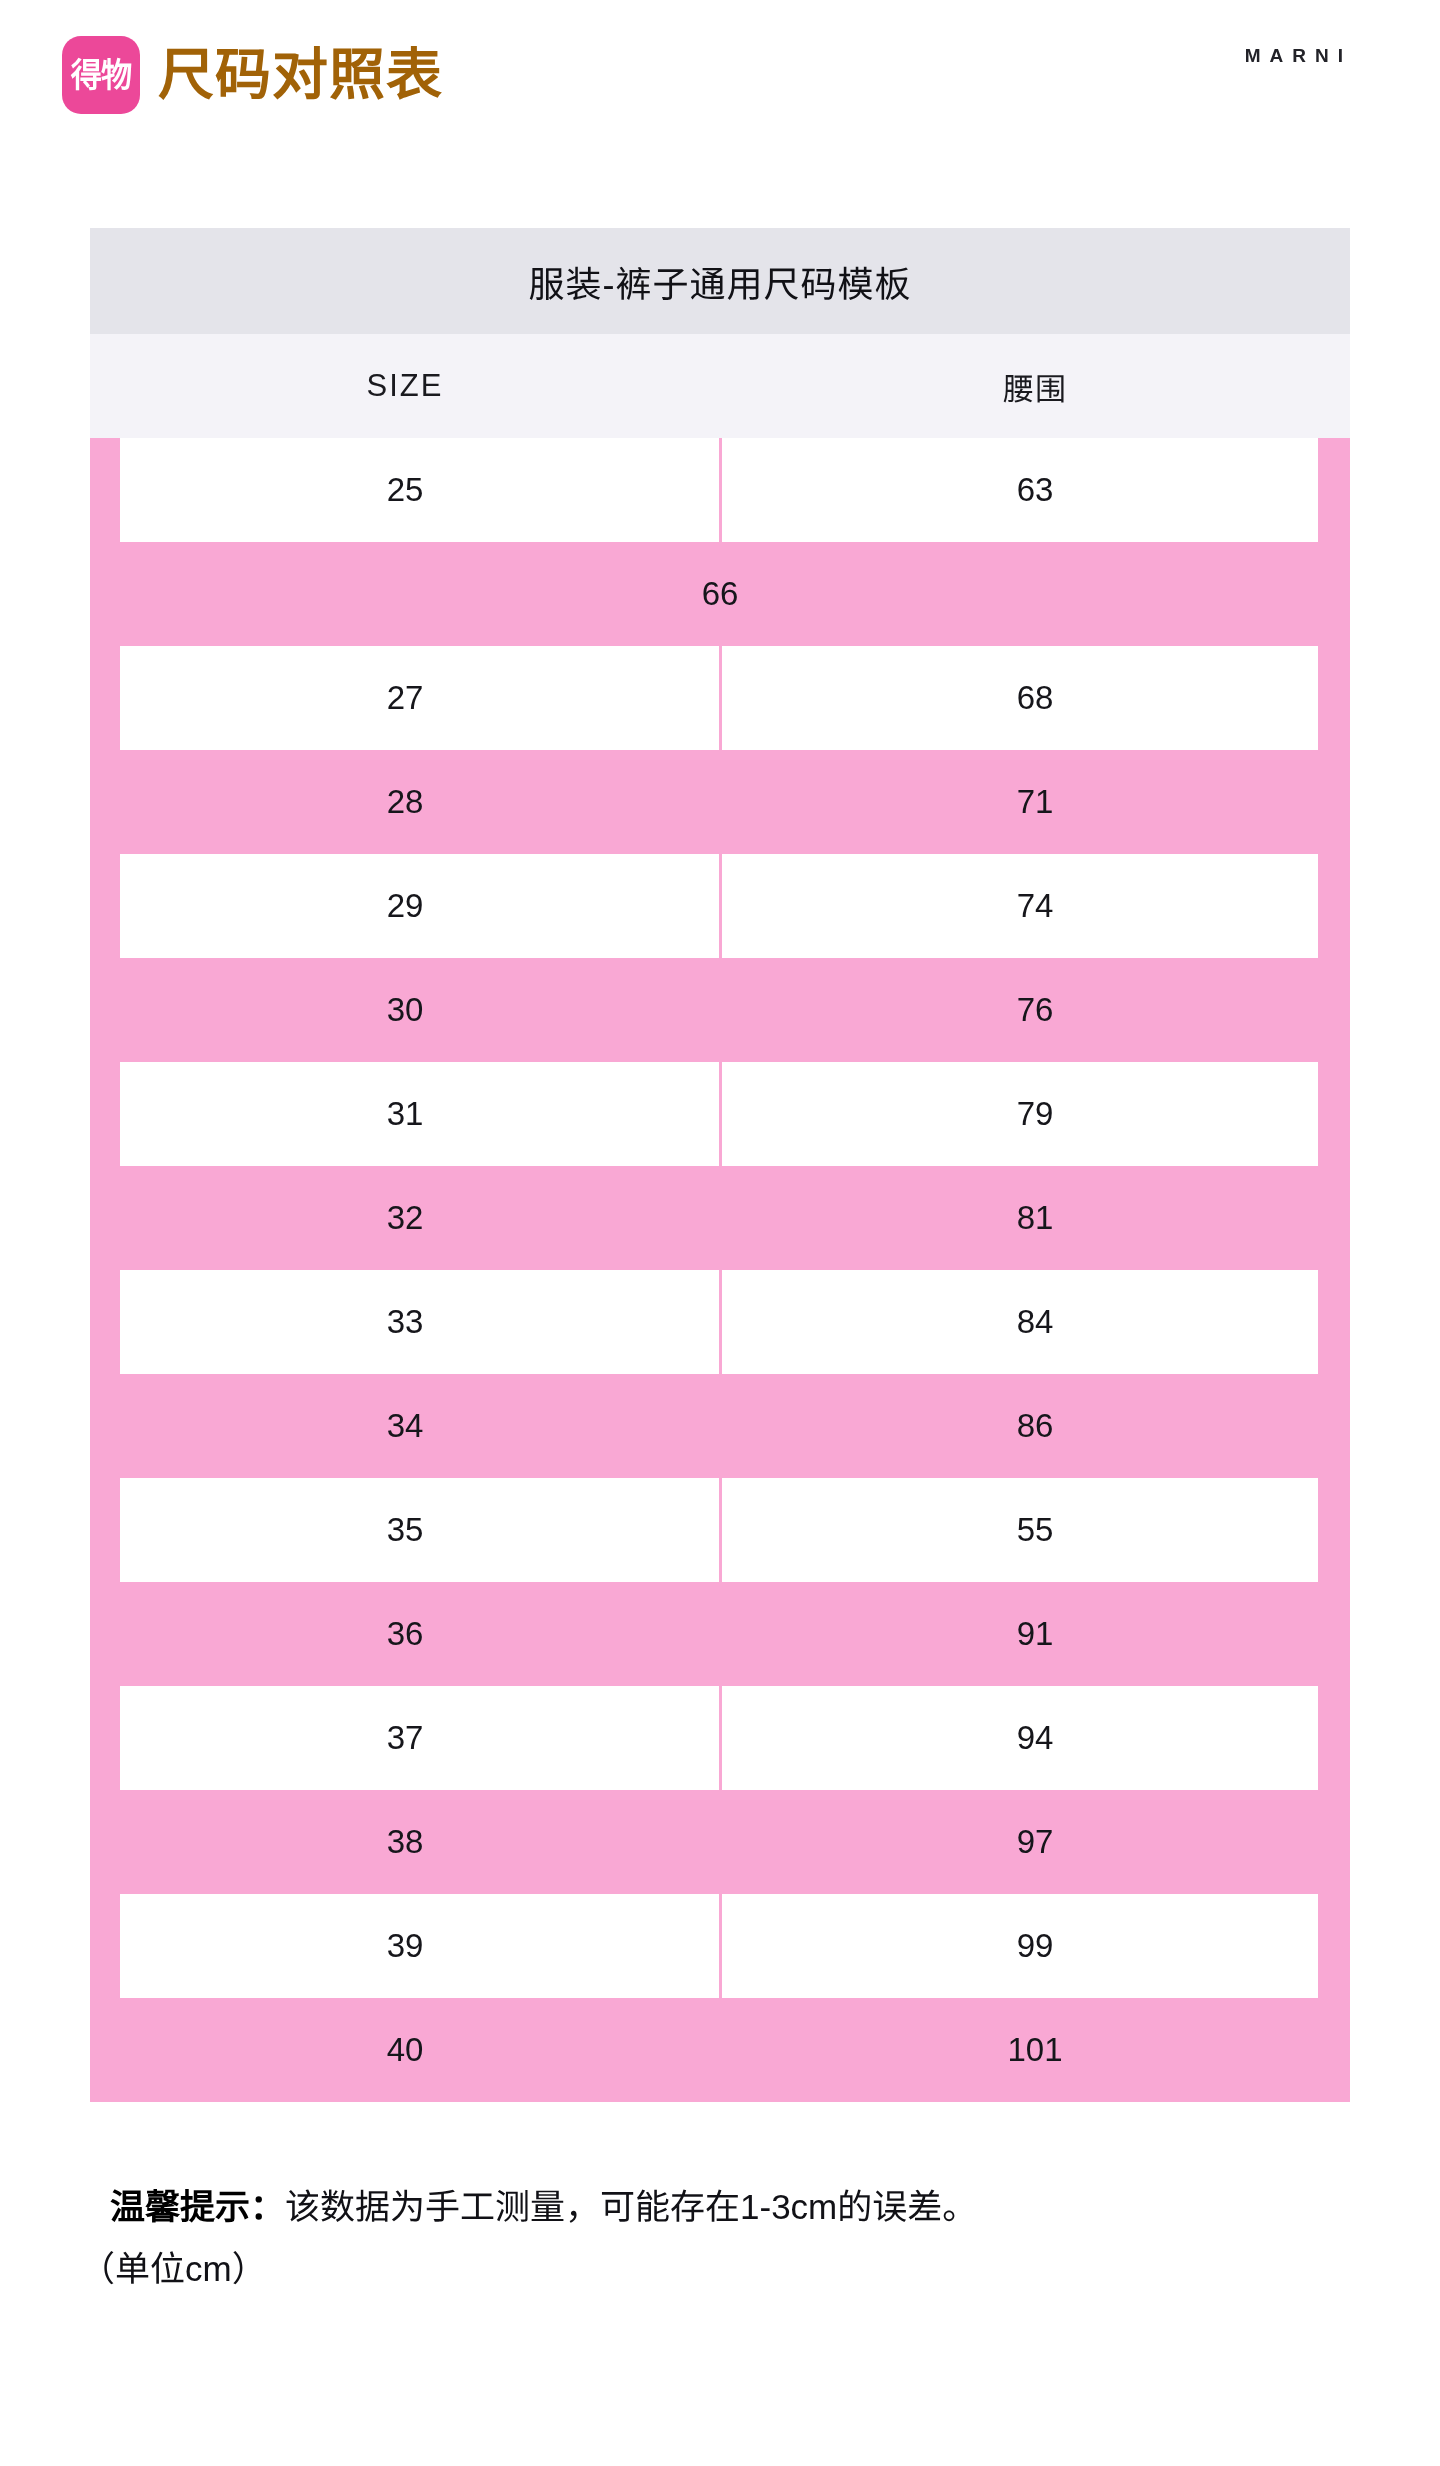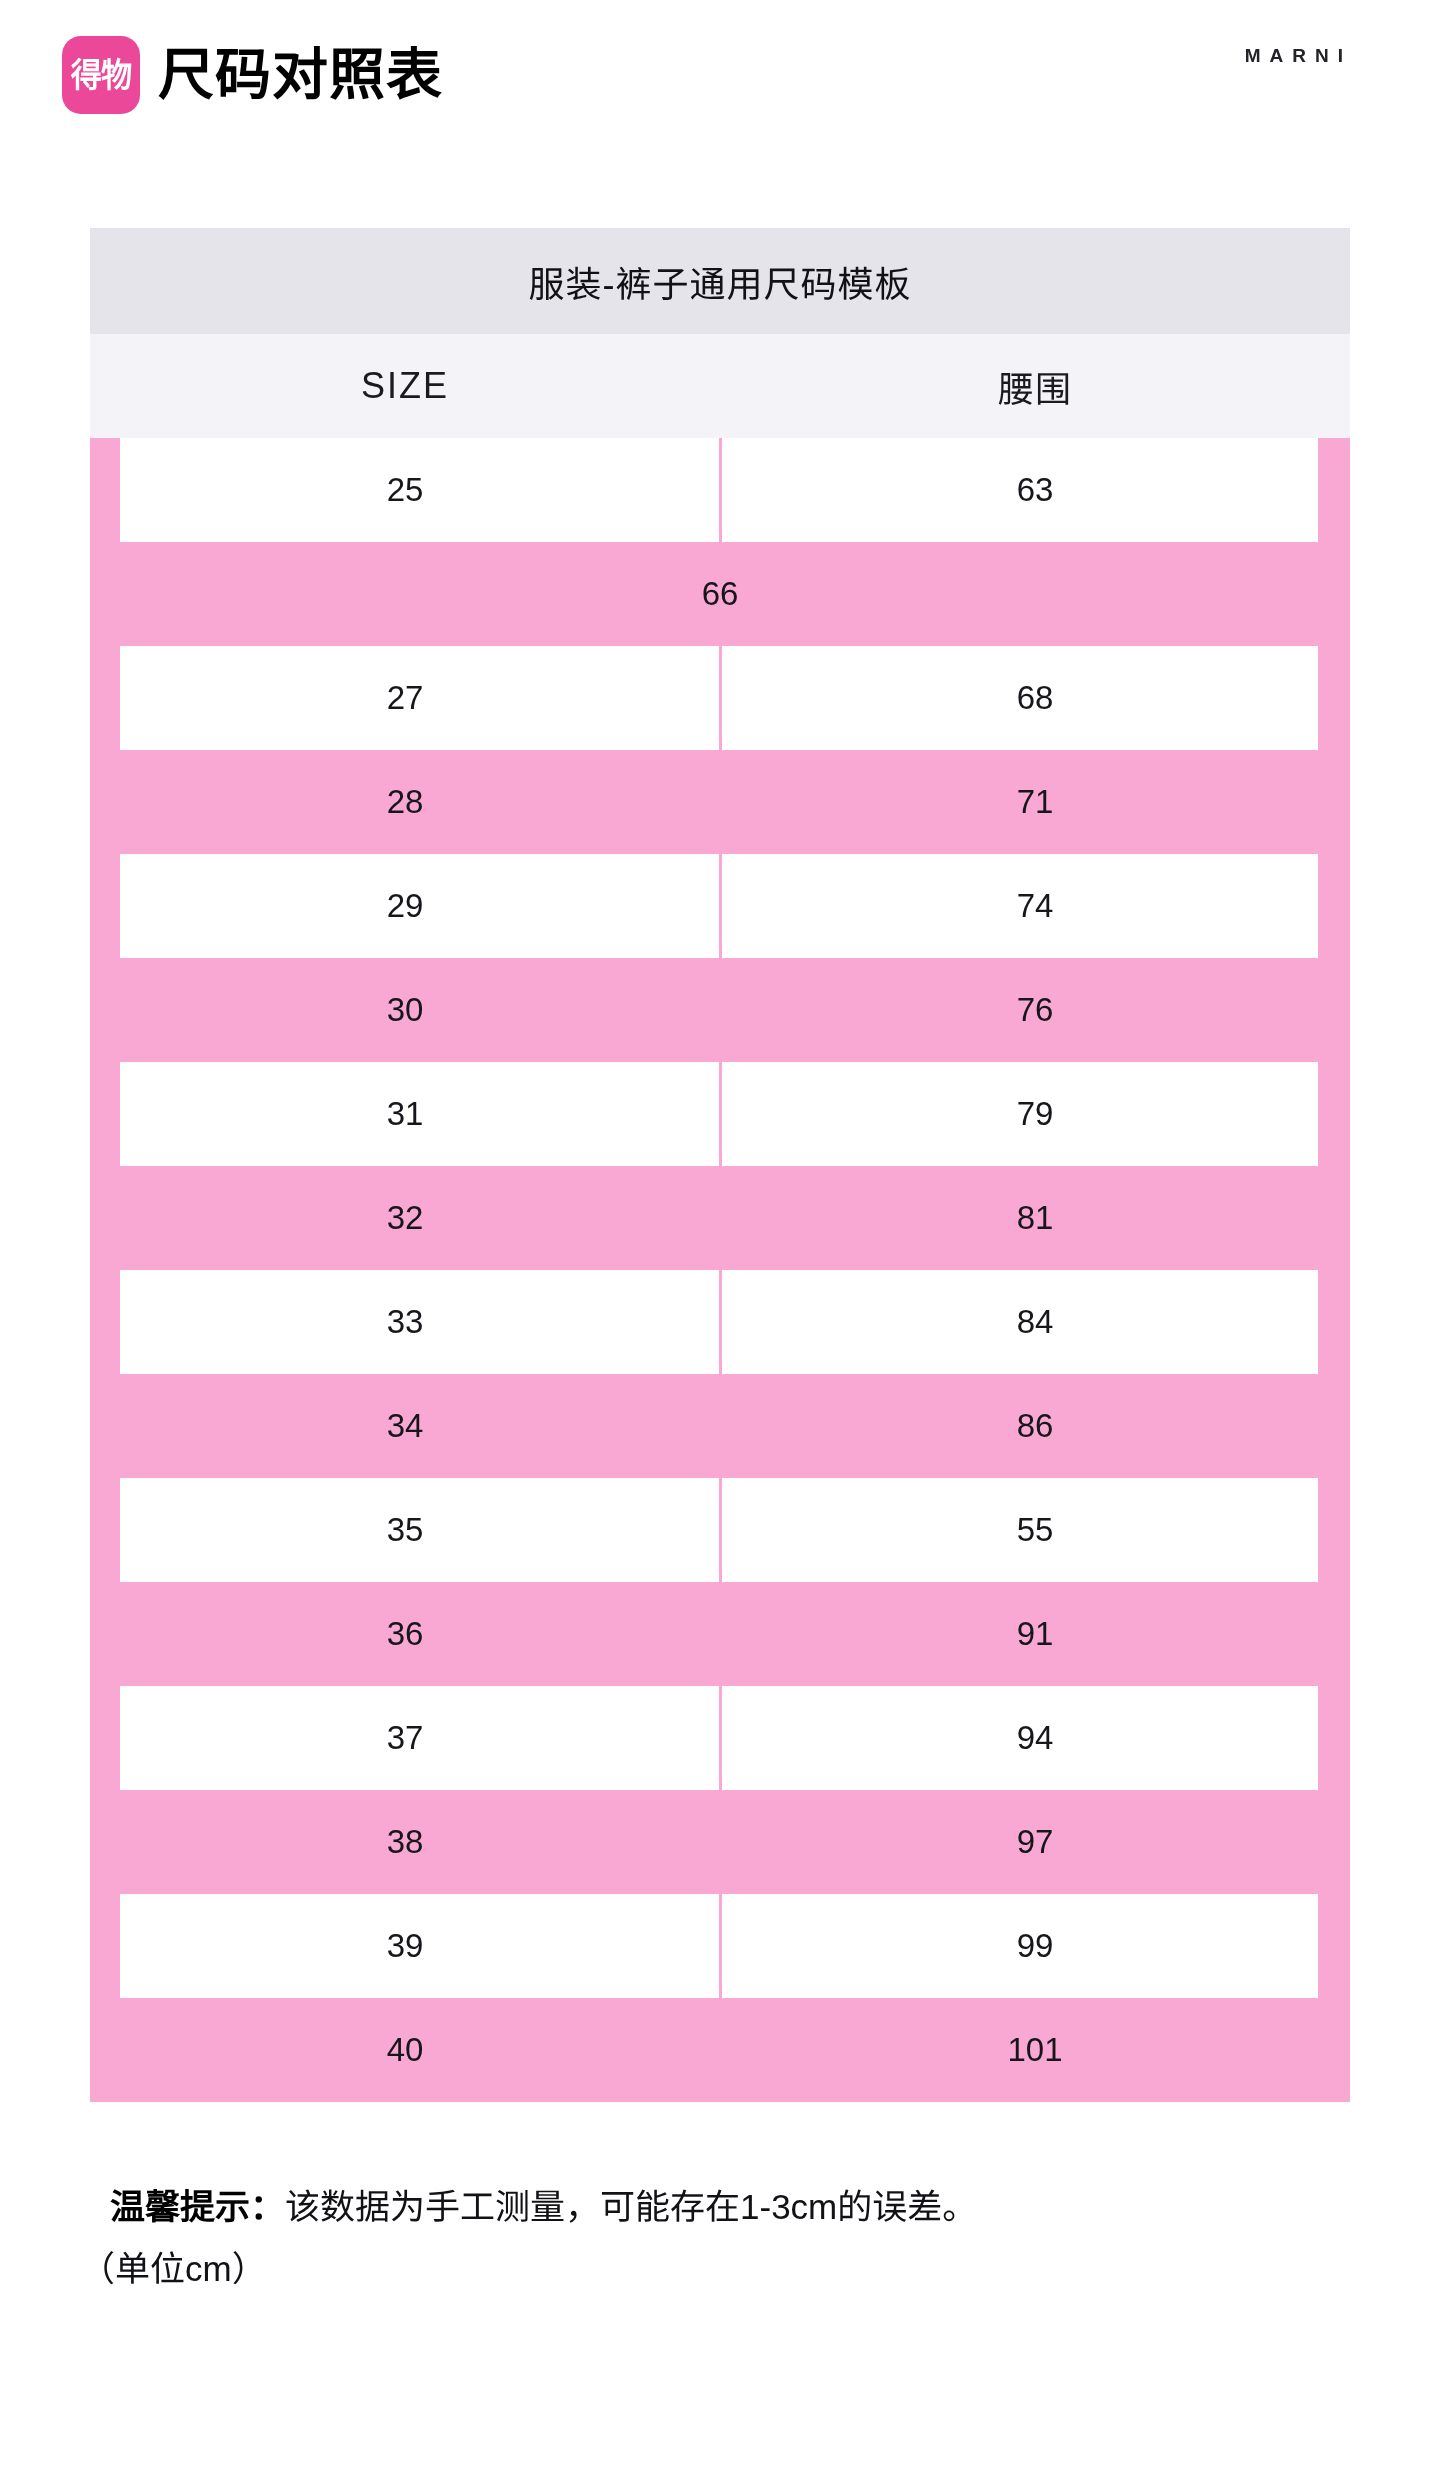--- a/index.html
+++ b/index.html
@@ -52,21 +52,21 @@
     letter-spacing: -1px;
     transform: scaleX(0.92);
     font-family: "DejaVu Sans", "Liberation Sans", sans-serif;
   }
 
   .page-title {
     margin-left: 18px;
     font-size: 56px;
     line-height: 1;
     font-weight: 700;
-    color: #000000;
+    color: #a16207;
     letter-spacing: 1px;
     white-space: nowrap;
   }
 
   .marni-mark {
     position: absolute;
     right: 88px;
     top: 45px;
     font-size: 19px;
     font-weight: 700;
@@ -101,21 +101,21 @@
   .col-head-row {
     height: 104px;
     background: #f4f3f8;
     display: flex;
     align-items: center;
   }
 
   .col-head-cell {
     flex: 1 1 50%;
     text-align: center;
-    font-size: 36px;
+    font-size: 31px;
     color: #1a1a1f;
     font-weight: 400;
     letter-spacing: 2px;
   }
 
   .col-head-cell.cn { letter-spacing: 1px; }
 
   .data-row {
     position: relative;
     height: 104px;

